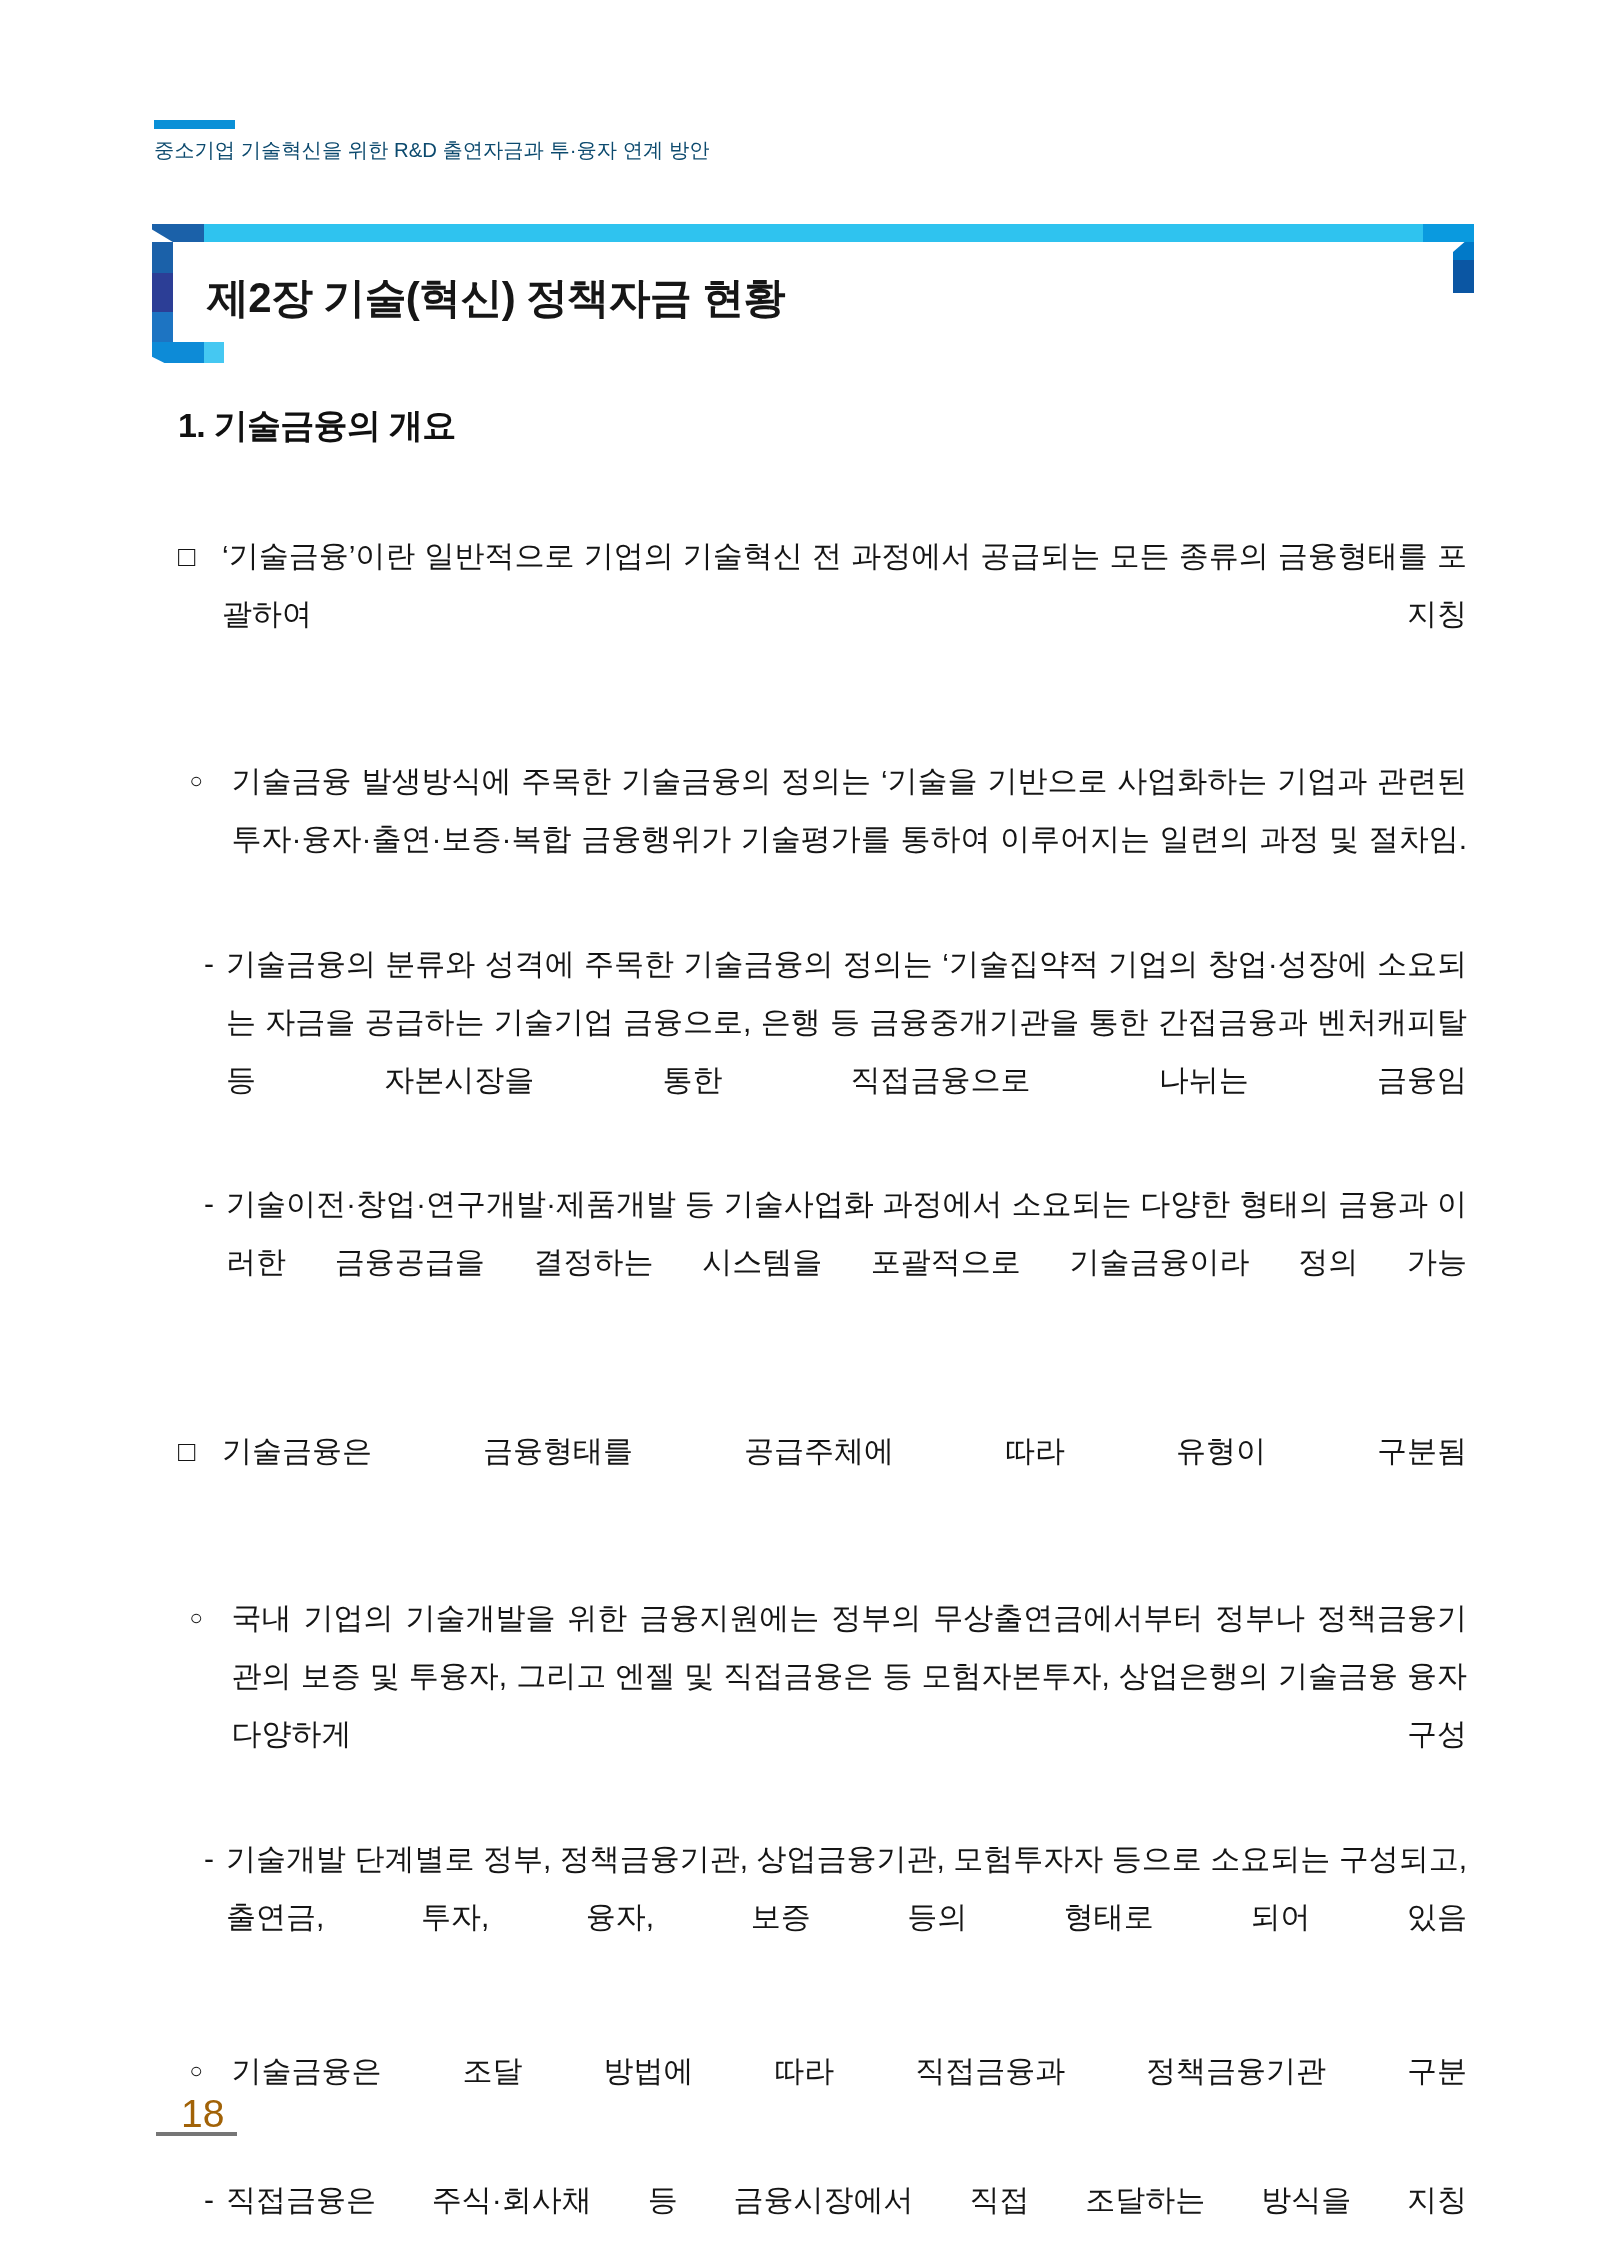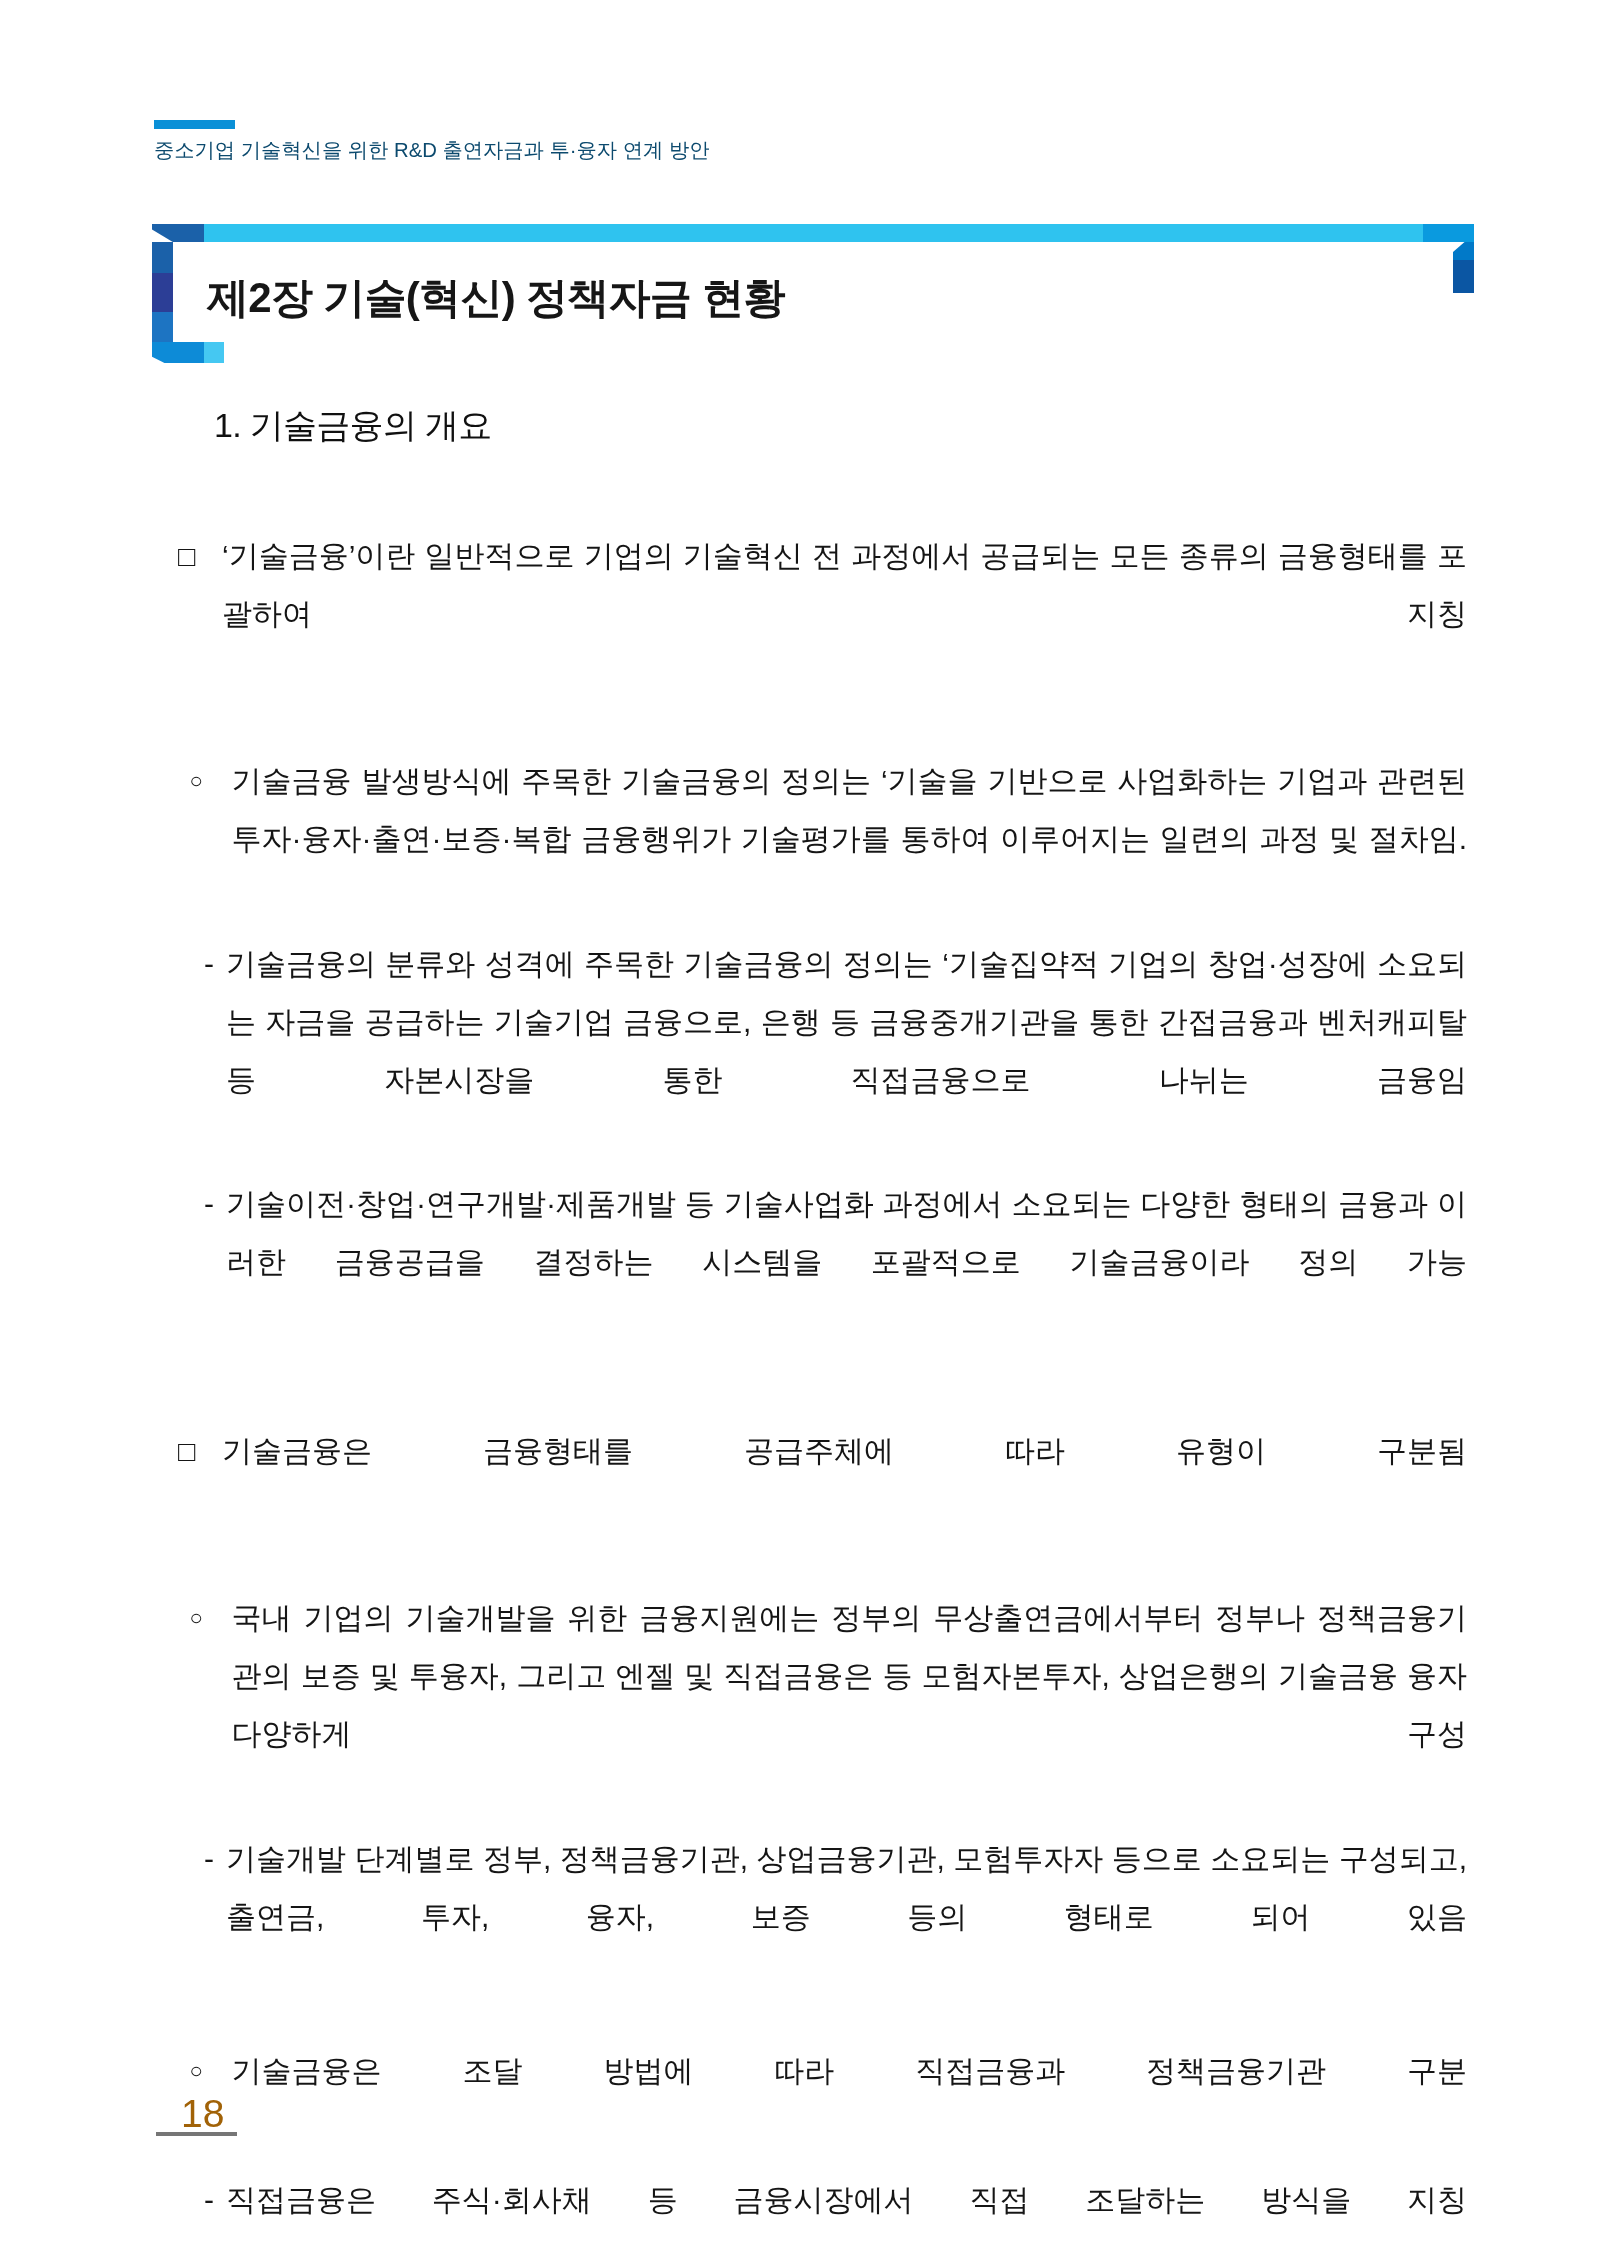--- a/index.html
+++ b/index.html
@@ -44,22 +44,22 @@
   .b-accent-sq  { left: 52px; top: 118px; width: 19.6px; height: 21px; background: #45c8f2; }
   .banner-title {
     position: absolute; left: 55px; top: 46px;
     font-size: 42px; font-weight: 700; color: #161616;
     letter-spacing: -0.7px; white-space: nowrap;
   }
 
   
   .section-title {
     position: absolute; left: 178px; top: 403px;
-    font-size: 34px; font-weight: 400; color: #101010;
-    letter-spacing: -0.7px; white-space: nowrap; margin-left: 36px;
+    font-size: 34px; font-weight: 700; color: #101010;
+    letter-spacing: -0.7px; white-space: nowrap;
   }
 
   
   .content {
     position: absolute; left: 178px; top: 527px;
     width: 1289px;
     font-size: 30px; line-height: 58px; color: #151515;
   }
   .p { display: flex; align-items: flex-start; }
   .p .bullet { flex: 0 0 auto; line-height: 58px; }

